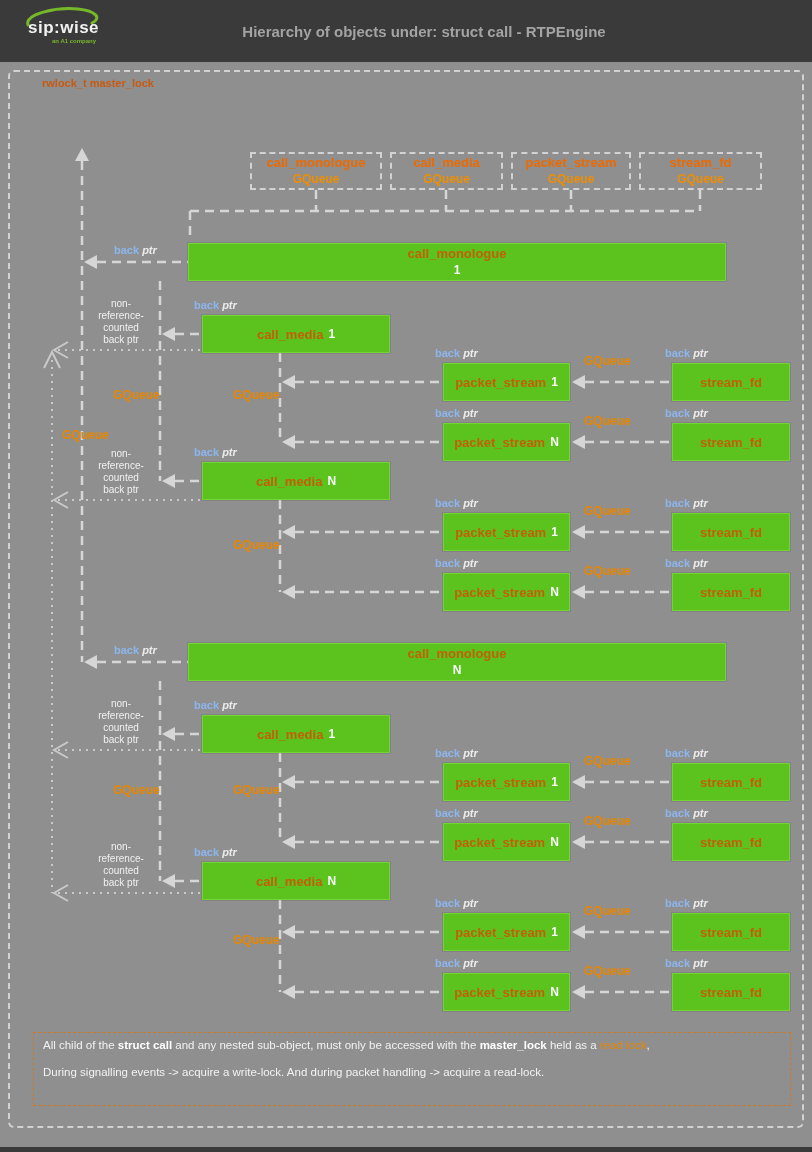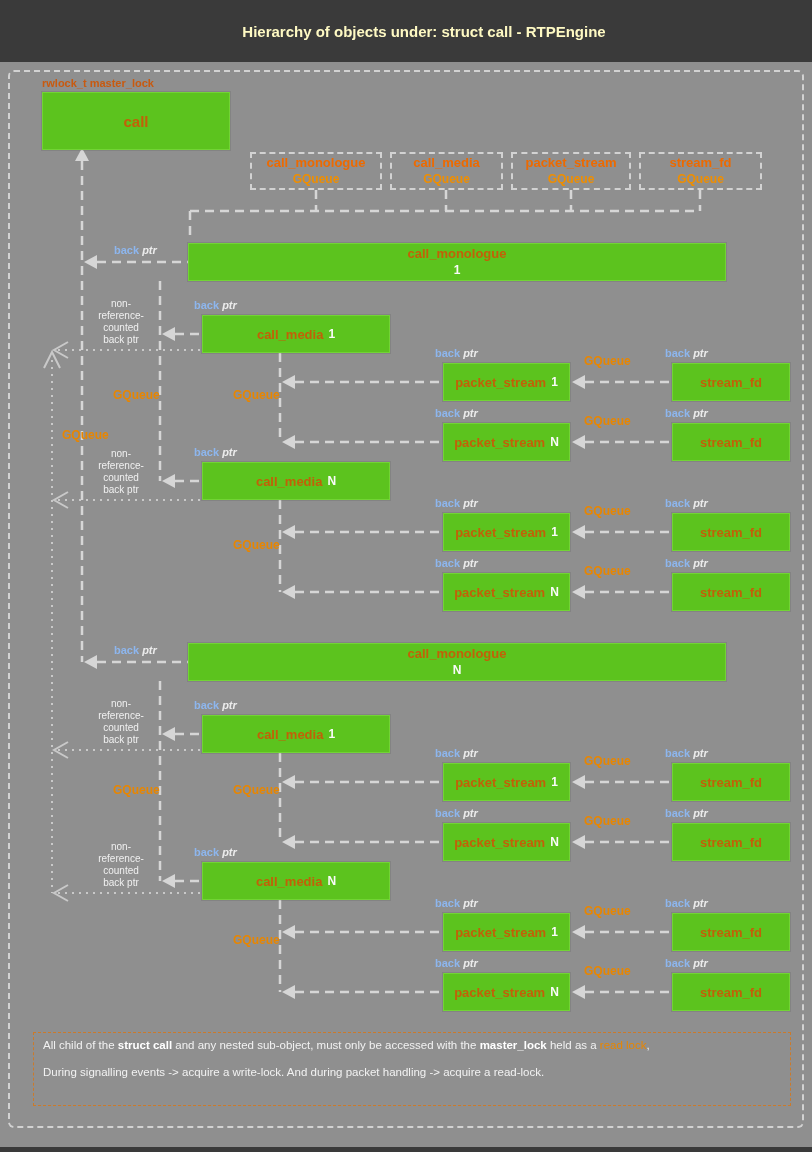--- a/index.html
+++ b/index.html
@@ -2,21 +2,21 @@
 <html><head>
 <meta charset="utf-8">
 <style>
   * { box-sizing: border-box; margin: 0; padding: 0; }
   html,body { width: 812px; height: 1152px; }
   body { background:#8f8f8f; font-family:"Liberation Sans", sans-serif; position:relative; overflow:hidden; }
   .stage { position:absolute; inset:0; width:812px; height:1152px; }
 
   .header { position:absolute; left:0; top:0; width:812px; height:62px; background:#3a3a3a; }
   .title { position:absolute; left:0; right:0; top:0; height:62px; display:flex; align-items:center; justify-content:center;
-           color:#fef9c3; font-weight:bold; font-size:15px;margin-left:36px; }
+           color:#a3a3a3; font-weight:bold; font-size:15px;margin-left:36px; }
   .logo { position:absolute; left:22px; top:5px; width:96px; height:52px; }
   .logo svg { position:absolute; left:0; top:0; }
   .logo-text { position:absolute; left:6px; top:13px; color:#f2f2f2; font-weight:bold; font-size:17px; letter-spacing:0.5px; }
   .logo-tag { position:absolute; left:30px; top:33px; color:#76b82a; font-size:6px; font-weight:bold; }
 
   .frame { position:absolute; left:8px; top:70px; width:796px; height:1058px; border:2px dashed #d2d2d2; border-radius:6px; }
 
   svg.wires { position:absolute; left:0; top:0; width:812px; height:1152px; pointer-events:none; }
   .ln  { stroke:#d6d6d6; stroke-width:2.5; fill:none; stroke-dasharray:9 6; }
   .ar  { fill:#d6d6d6; stroke:none; }
@@ -55,36 +55,40 @@
   .footnote { position:absolute; left:10px; top:1134px; color:#1c1c1c; font-size:11px; }
   .bottombar { position:absolute; left:0; top:1147px; width:812px; height:5px; background:#3a3a3a; }
 </style>
 </head>
 <body>
 
 <div class="stage">
 
   <div class="header">
     <div class="title">Hierarchy of objects under: struct call - RTPEngine</div>
+    <div class="logo">
+      <svg width="96" height="30" viewBox="0 0 96 30">
+        <path d="M6 20 C2 9, 34 2, 56 4 C74 6, 80 13, 70 18" stroke="#76b82a" stroke-width="3" fill="none" stroke-linecap="round"></path>
+      </svg>
+      <div class="logo-text">sip:wise</div>
+      <div class="logo-tag">an A1 company</div>
+    </div>
   </div>
 
   <div class="frame"></div>
 
   <svg class="wires">
     <path class="ln" d="M316,190 L316,211 M446,190 L446,211 M571,190 L571,211 M700,190 L700,211 M190,211 L700,211 M190,211 L190,240 M82,161 L82,662 M97,262 L188,262 M97,662 L188,662 M160,281 L160,481 M175,334 L202,334 M175,481 L202,481 M160,681 L160,881 M175,734 L202,734 M175,881 L202,881 M280,353 L280,442 M295,382 L443,382 M295,442 L443,442 M280,500 L280,592 M295,532 L443,532 M295,592 L443,592 M280,753 L280,842 M295,782 L443,782 M295,842 L443,842 M280,900 L280,992 M295,932 L443,932 M295,992 L443,992 M585,382 L672,382 M585,442 L672,442 M585,532 L672,532 M585,592 L672,592 M585,782 L672,782 M585,842 L672,842 M585,932 L672,932 M585,992 L672,992"></path>
     <path class="ar" d="M84,262 l13,-7 l0,14 z M84,662 l13,-7 l0,14 z M162,334 l13,-7 l0,14 z M162,481 l13,-7 l0,14 z M162,734 l13,-7 l0,14 z M162,881 l13,-7 l0,14 z M282,382 l13,-7 l0,14 z M282,442 l13,-7 l0,14 z M282,532 l13,-7 l0,14 z M282,592 l13,-7 l0,14 z M282,782 l13,-7 l0,14 z M282,842 l13,-7 l0,14 z M282,932 l13,-7 l0,14 z M282,992 l13,-7 l0,14 z M572,382 l13,-7 l0,14 z M572,442 l13,-7 l0,14 z M572,532 l13,-7 l0,14 z M572,592 l13,-7 l0,14 z M572,782 l13,-7 l0,14 z M572,842 l13,-7 l0,14 z M572,932 l13,-7 l0,14 z M572,992 l13,-7 l0,14 z"></path>
     <path class="ar" d="M82,148 l-7,13 l14,0 z"></path>
     <path class="dt" d="M52,360 L52,893 M58,350 L202,350 M58,500 L202,500 M58,750 L202,750 M58,893 L202,893"></path>
     <path class="oar" d="M44,368 L52,352 L60,368 M68,342 L54,350 L68,358 M68,492 L54,500 L68,508 M68,742 L54,750 L68,758 M68,885 L54,893 L68,901"></path>
   </svg>
 
   <div class="mlock">rwlock_t master_lock</div>
-  <div class="gbox" style="left:42px;top:92px;width:188px;height:58px">
-    <span class="t" style="font-size:15px">call</span>
-  </div>
 
 
   <div class="qbox" style="left:250px;width:132px">
     <span class="qt">call_monologue</span>
     <span class="qg">GQueue</span>
   </div>
   <div class="qbox" style="left:390px;width:113px">
     <span class="qt">call_media</span>
     <span class="qg">GQueue</span>
   </div>

